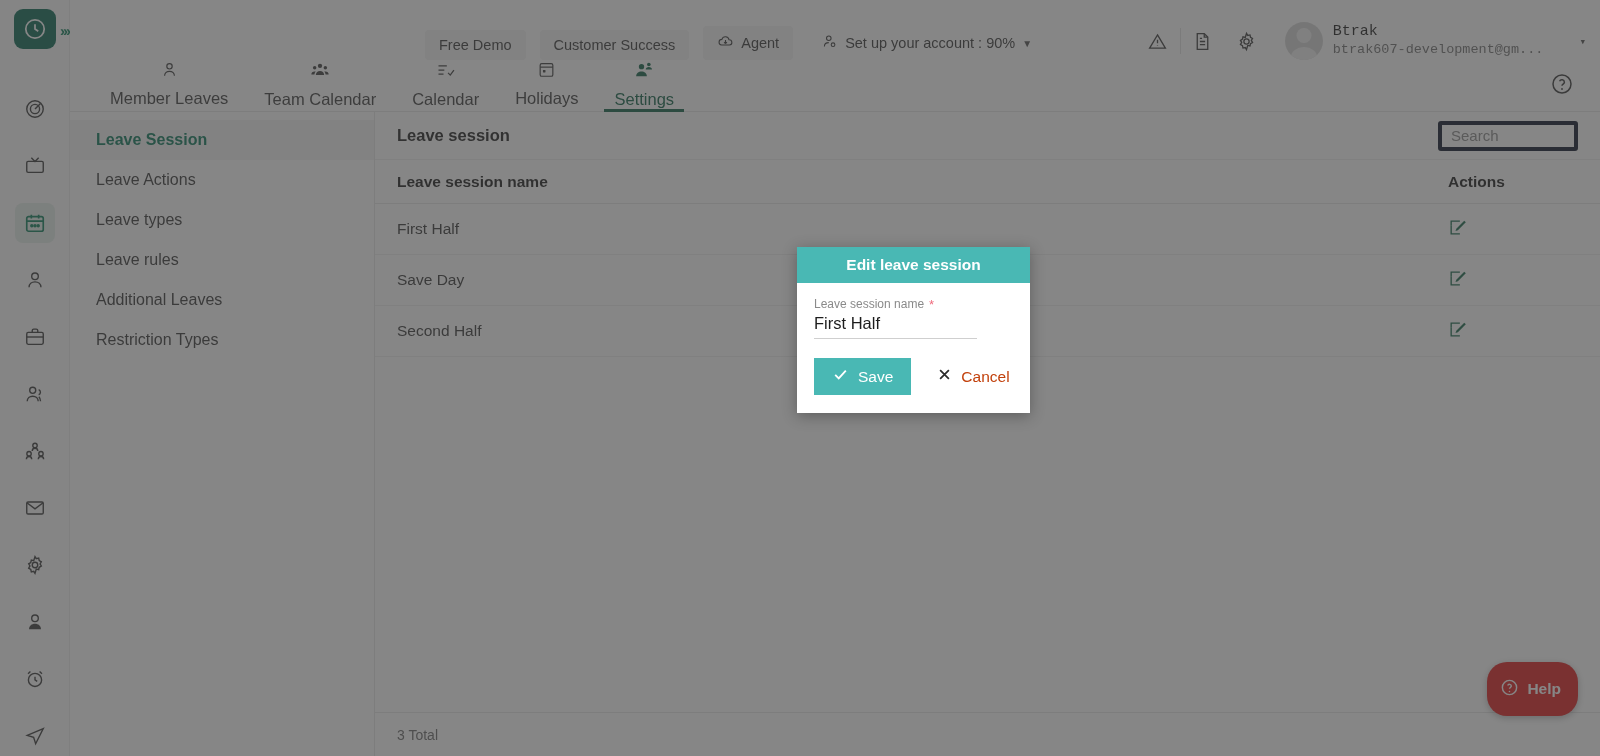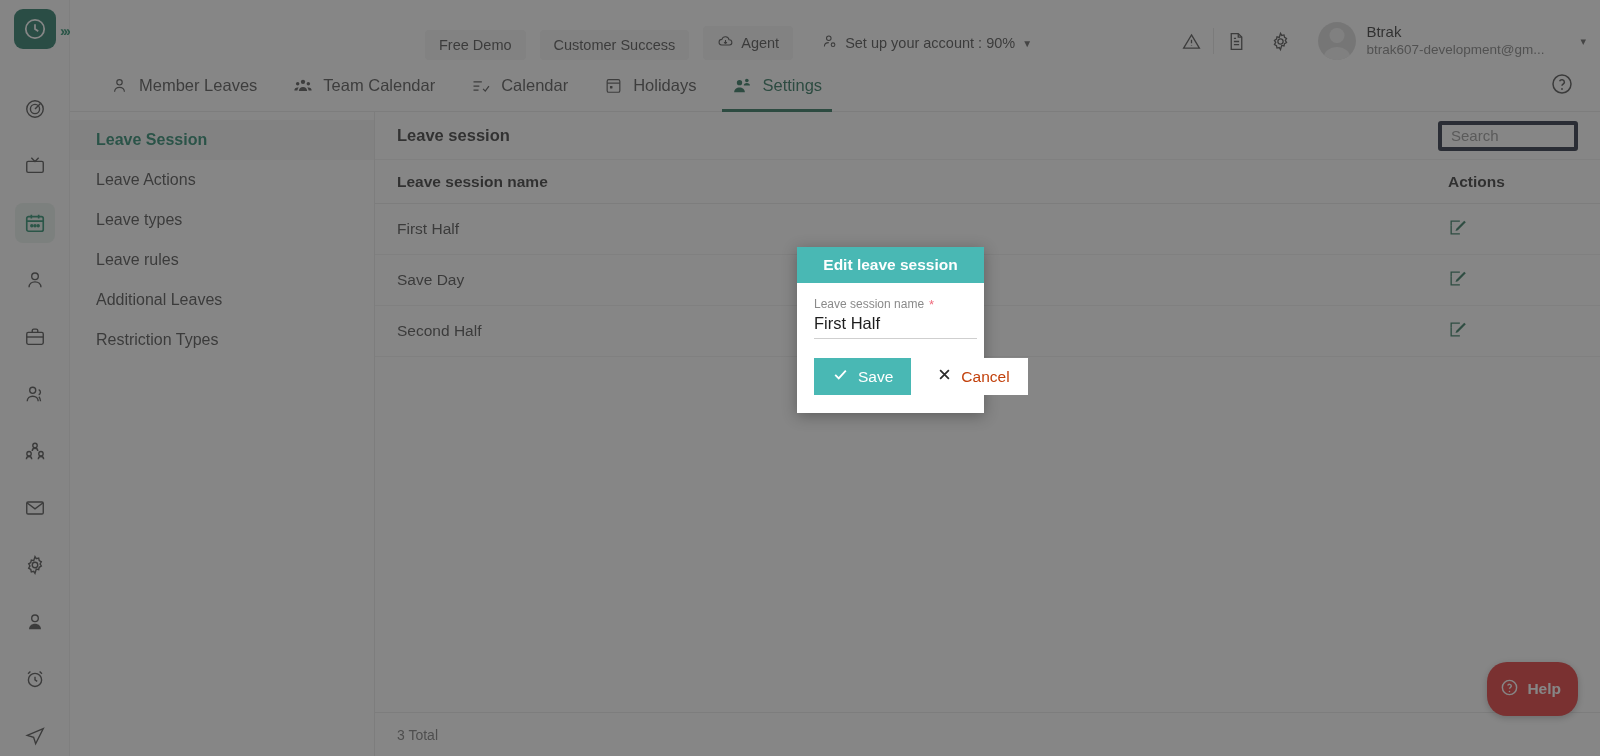--- a/index.html
+++ b/index.html
@@ -49,21 +49,21 @@
     background: #ffffff;
     display: flex; align-items: flex-end;
   }
   .hdr-spacer { width: 355px; }
   .hdr-chip {
     padding: 7px 14px; font-size: 14.5px; color: #3c3c3c;
     background: #f3f3f3; border-radius: 4px; margin-right: 14px;
     display: flex; align-items: center; gap: 7px; white-space: nowrap;
   }
   .hdr-chip.plain { background: transparent; }
-  .hdr-right { margin-left: auto; display: flex; align-items: center; padding-right: 14px; }
+  .hdr-right { margin-left: auto; display: flex; align-items: center; padding-right: 14px; font-family: Liberation Mono, monospace; }
   .hdr-ico {
     width: 44px; height: 30px; display: flex; align-items: center; justify-content: center;
     color: #3d3d3d;
   }
   .hdr-divider { width: 1px; height: 26px; background: #e2e2e2; }
   .avatar {
     width: 38px; height: 38px; border-radius: 50%; background: #d6d6d6;
     margin: 0 10px 0 16px; overflow: hidden; position: relative;
   }
   .avatar::before {
@@ -81,20 +81,21 @@
   
   .tabbar {
     position: absolute; left: 70px; right: 0; top: 60px; height: 52px;
     background: #ffffff; border-bottom: 1px solid #e8e8e8;
     display: flex; align-items: center; padding-left: 22px;
   }
   .tab {
     display: flex; align-items: center; gap: 10px;
     font-size: 16.5px; color: #3f3f3f; padding: 0 18px; height: 52px;
     position: relative;
+    flex-direction: column;
   }
   .tab.active { color: #15654a; font-weight: 500; }
   .tab.active::after {
     content: ""; position: absolute; left: 8px; right: 8px; bottom: 0;
     height: 2.5px; background: #15654a;
   }
   .tab svg { display: block; }
   .help-circle { margin-left: auto; margin-right: 26px; color: #3a3a3a; }
 
   
@@ -149,21 +150,21 @@
 
   
   #dim {
     position: absolute; inset: 0; background: rgba(60,60,60,0.62);
     z-index: 50;
   }
 
   
   .modal {
     position: absolute; z-index: 60;
-    left: 797px; top: 247px; width: 187px;
+    left: 797px; top: 247px; width: 233px;
     background: #ffffff;
     box-shadow: 0 3px 14px rgba(0,0,0,.30);
   }
   .modal-head {
     background: #49b8b4; height: 36px;
     display: flex; align-items: center; justify-content: center;
     color: #ffffff; font-size: 15.5px; font-weight: 700;
   }
   .modal-body { padding: 14px 17px 0 17px; }
   .fld-label { font-size: 12px; color: #8a8a8a; display: flex; align-items: center; gap: 5px; }

